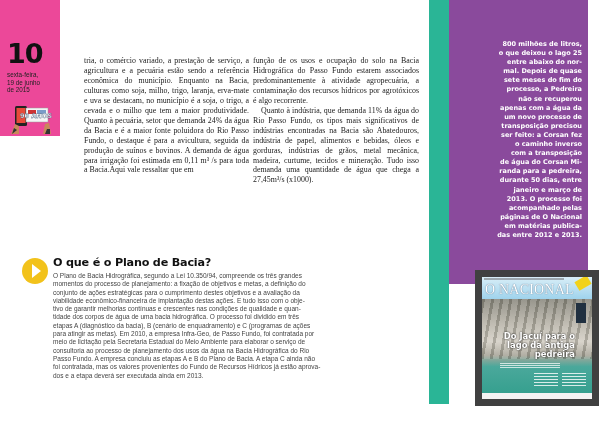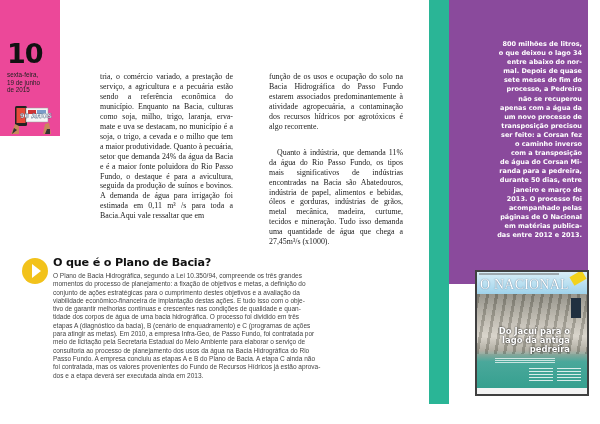--- a/index.html
+++ b/index.html
@@ -4,38 +4,38 @@
 <style>
   html, body { margin: 0; padding: 0; }
   body { width: 600px; height: 424px; position: relative; background: #ffffff; overflow: hidden; font-family: "Liberation Sans", sans-serif; }
 
   .date-block { position: absolute; left: 0; top: 0; width: 60px; height: 136px; background: #ec4899; }
   .page-num { position: absolute; left: 7px; top: 40px; font-family: "DejaVu Sans", sans-serif; font-weight: bold; font-size: 27px; letter-spacing: -1px; color: #111; line-height: 1; }
   .date-text { position: absolute; left: 7px; top: 71px; font-size: 6.3px; line-height: 7.6px; color: #222; }
   .promo { position: absolute; left: 9px; top: 104px; width: 44px; height: 30px; }
 
   .col { position: absolute; font-family: "Liberation Serif", serif; font-size: 7.9px; line-height: 9.95px; color: #222; text-align: justify; }
-  .col p { margin: 16px; }
+  .col p { margin: 0; }
   .col p.ind { text-indent: 8px; }
   .col1 { left: 84px; top: 56px; width: 165px; }
   .col2 { left: 253px; top: 56px; width: 166px; }
 
   .plano { position: absolute; left: 20px; top: 256px; width: 400px; }
   .play-icon { position: absolute; left: 2px; top: 2px; width: 26px; height: 26px; border-radius: 50%; background: #f2c21b; }
   .play-icon svg { position: absolute; left: 0; top: 0; }
   .plano-title { position: absolute; left: 33px; top: 0px; font-family: "DejaVu Sans", sans-serif; font-weight: bold; font-size: 11.2px; color: #111; white-space: nowrap; letter-spacing: -0.2px; }
   .plano-body { position: absolute; left: 33px; top: 16px; width: 364px; font-size: 6.5px; line-height: 8.3px; color: #444; white-space: nowrap; }
   .plano-body div { height: 8.3px; }
 
   .teal-strip { position: absolute; left: 429px; top: 0; width: 20px; height: 404px; background: #2ab596; }
   .purple-box { position: absolute; left: 449px; top: 0; width: 139px; height: 284px; background: #8a4a9c; }
   .purple-text { position: absolute; right: 6px; top: 40px; width: 132px; text-align: right; font-family: "DejaVu Sans", sans-serif; font-weight: bold; font-size: 6.5px; line-height: 9.1px; color: #ffffff; white-space: nowrap; }
   .purple-text div { height: 9.1px; }
 
-  .cover { position: absolute; left: 475px; top: 270px; width: 110px; height: 122px; background: #fff; border: 2px solid #404040; overflow: hidden; }
+  .cover { position: absolute; left: 475px; top: 270px; width: 110px; height: 122px; background: #fff; border: 7px solid #404040; overflow: hidden; }
   .cover-top { position: absolute; left: 0; top: 0; width: 110px; height: 22px; background: linear-gradient(#d9eef7, #9fd3ec); }
   .cover-topline { position: absolute; left: 2px; top: 1px; width: 80px; height: 2px; background: #666; opacity: .5; }
   .cover-logo { position: absolute; left: 3px; top: 5px; font-family: "Liberation Serif", serif; font-size: 14px; color: #fff; letter-spacing: 0.2px; text-shadow: 0 0 1px #246; white-space: nowrap; }
   .cover-badge { position: absolute; right: 2px; top: 1px; width: 14px; height: 10px; background: #f2d21b; transform: rotate(-30deg); }
   .cover-photo { position: absolute; left: 0; top: 22px; width: 110px; height: 94px; background: linear-gradient(180deg, #8c8a80 0%, #b7b3a8 25%, #d5d0c6 45%, #a9a69a 60%, #4aa89b 72%, #36a08f 100%); }
   .cover-rocks { position: absolute; left: 0; top: 22px; width: 110px; height: 60px; background: repeating-linear-gradient(100deg, rgba(60,60,50,.25) 0 3px, rgba(255,255,255,.1) 3px 9px); }
   .cover-ad { position: absolute; right: 6px; top: 26px; width: 10px; height: 20px; background: #203040; }
   .cover-headline { position: absolute; left: 3px; top: 55px; width: 90px; font-family: "DejaVu Sans", sans-serif; font-weight: bold; font-size: 8.4px; line-height: 9px; color: #fff; text-shadow: 0 0 2px #000; text-align: right; }
   .cover-sub { position: absolute; left: 18px; top: 86px; width: 60px; height: 6px; background: repeating-linear-gradient(#fff 0 1px, transparent 1px 2px); opacity: .7; }
   .cover-box1, .cover-box2 { position: absolute; top: 96px; width: 24px; height: 14px; background: repeating-linear-gradient(#fff 0 1px, transparent 1px 3px); opacity: .8; }
@@ -96,21 +96,21 @@
     <div>Passo Fundo. A empresa concluiu as etapas A e B do Plano de Bacia. A etapa C ainda não</div>
     <div>foi contratada, mas os valores provenientes do Fundo de Recursos Hídricos já estão aprova-</div>
     <div>dos e a etapa deverá ser executada ainda em 2013.</div>
   </div>
 </div>
 
 <div class="teal-strip"></div>
 <div class="purple-box">
   <div class="purple-text">
     <div>800 milhões de litros,</div>
-    <div>o que deixou o lago 34</div>
+    <div>o que deixou o lago 25</div>
     <div>entre abaixo do nor-</div>
     <div>mal. Depois de quase</div>
     <div>sete meses do fim do</div>
     <div>processo, a Pedreira</div>
     <div>não se recuperou</div>
     <div>apenas com a água da</div>
     <div>um novo processo de</div>
     <div>transposição precisou</div>
     <div>ser feito: a Corsan fez</div>
     <div>o caminho inverso</div>

